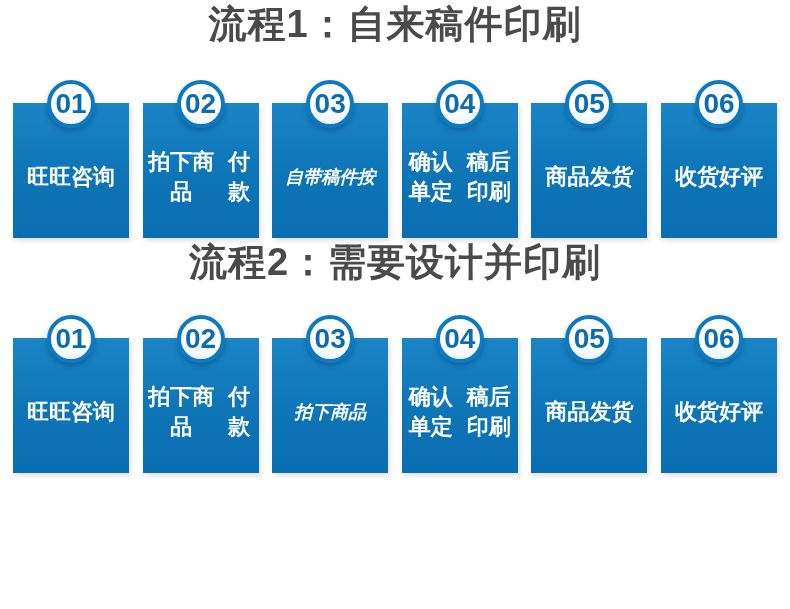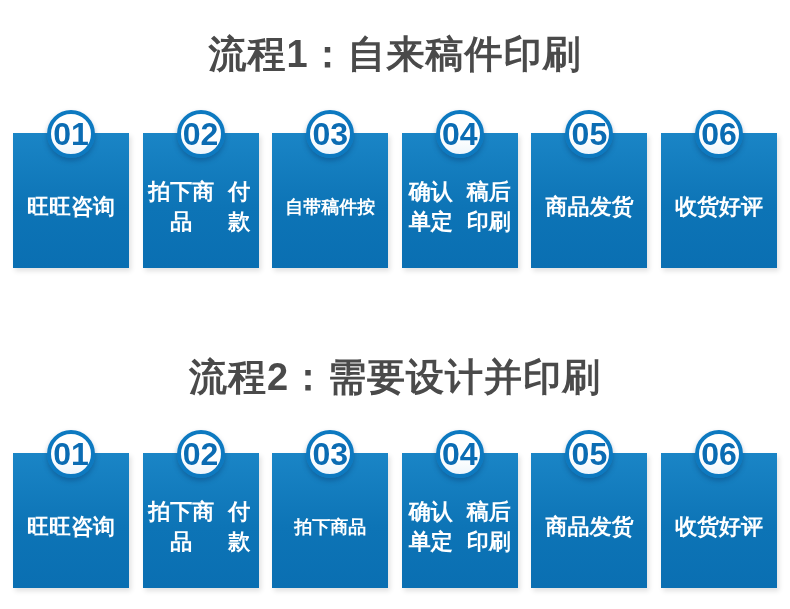--- a/index.html
+++ b/index.html
@@ -12,22 +12,22 @@
   }
   .flow-title{
     margin:0;
     text-align:center;
     font-size:38px;
     font-weight:bold;
     color:#4a4a4a;
     height:48px;line-height:48px;
     letter-spacing:1px;
   }
-  .flow-title.first{padding-top:30px;}
-  .flow-title.second{margin-top:85px;}
+  .flow-title.first{}
+  .flow-title.second{}
   .steps-row{
     display:flex;
     justify-content:space-between;
     padding:0 13px;
     margin-top:32px;
   }
   .steps-row.second{margin-top:29px;}
   .step{
     position:relative;
     width:116px;
@@ -37,41 +37,41 @@
     position:absolute;
     top:0;left:50%;
     transform:translateX(-50%);
     width:48px;height:48px;
     box-sizing:border-box;
     border:4px solid #0d79c0;
     border-radius:50%;
     background:linear-gradient(180deg,#ffffff 60%,#eef6fc 100%);
     display:flex;align-items:center;justify-content:center;
     color:#0b6cb3;
-    font-size:32px;font-weight:bold;
+    font-size:28px;font-weight:bold;
     box-shadow:0 3px 5px rgba(6,48,96,0.35);
     z-index:2;
   }
   .box{
     box-sizing:border-box;
     height:135px;
     padding-top:12px;
     background:linear-gradient(180deg,#1a85c6 0%,#0d74b6 55%,#0a6fb2 100%);
     box-shadow:2px 3px 5px rgba(0,0,0,0.12);
     display:flex;
     flex-direction:row;
     justify-content:center;
     align-items:center;
     text-align:center;
     color:#ffffff;
     font-weight:bold;
     font-size:22px;
     line-height:30px;
   }
-  .box.small{font-size:18px;}
+  .box.small{font-size:18px;font-style:italic;}
 </style>
 </head>
 <body>
 
 <div class="canvas">
 
   <h2 class="flow-title first">流程1：自来稿件印刷</h2>
 
   <div class="steps-row">
 

